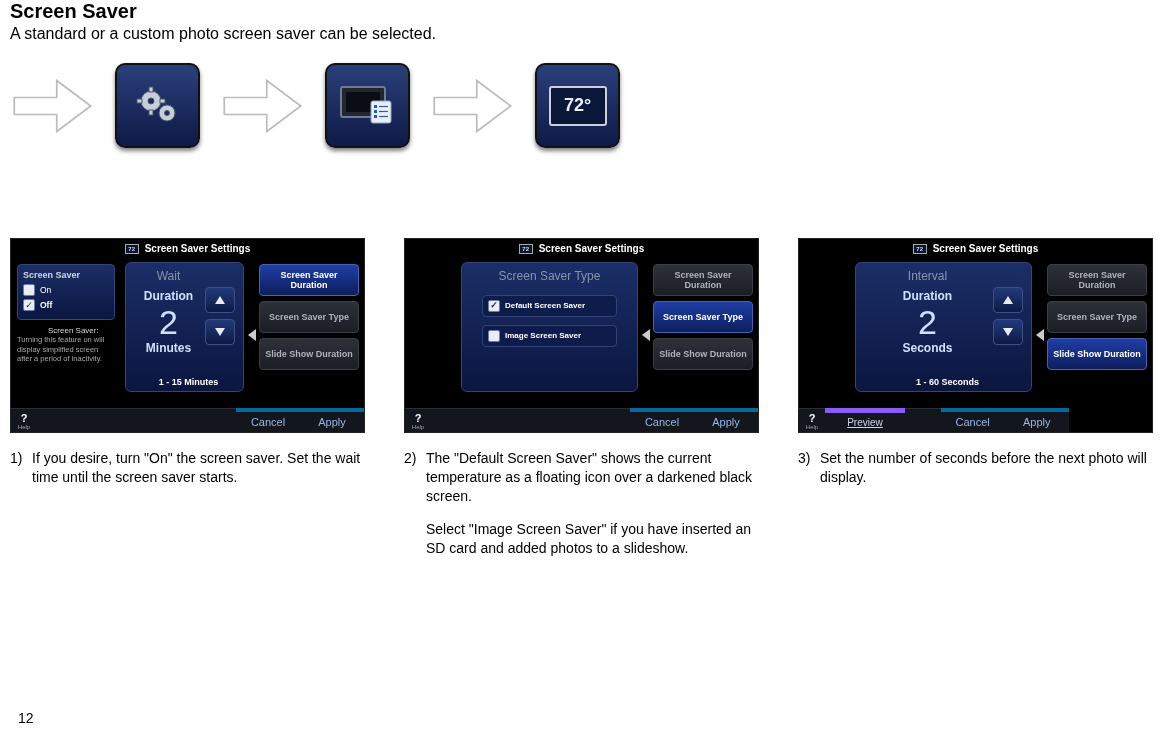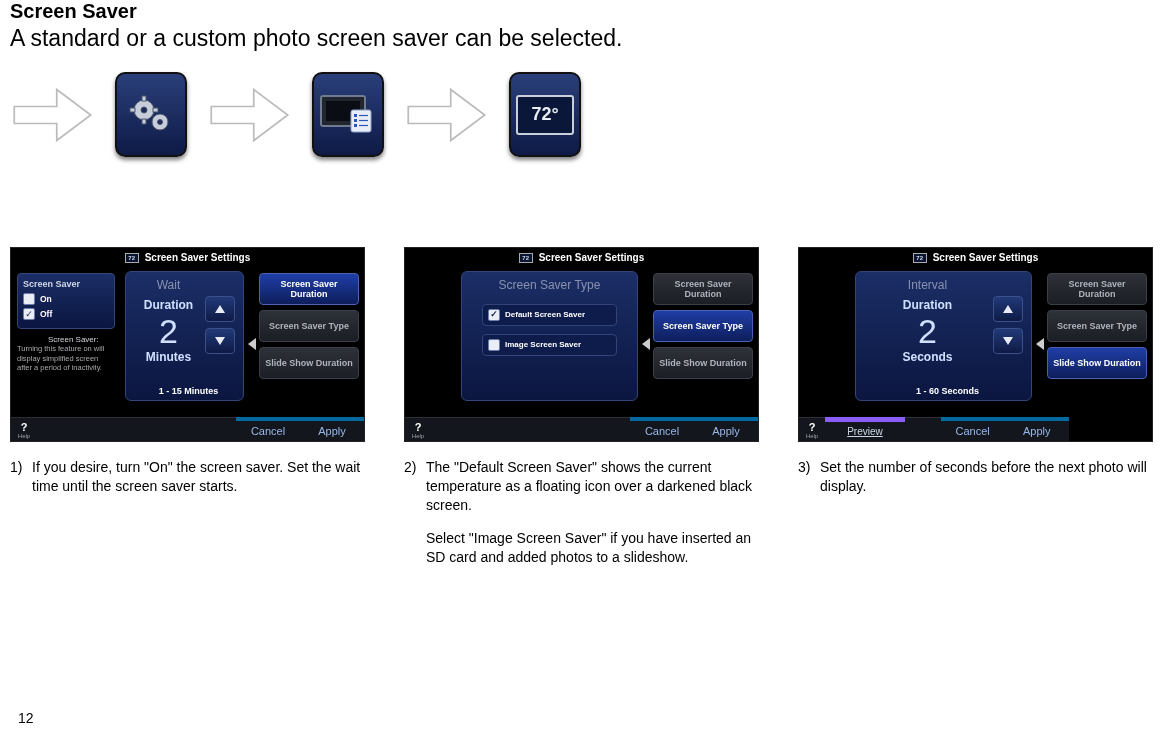--- a/index.html
+++ b/index.html
@@ -1,23 +1,23 @@
 <!DOCTYPE html>
 <html><head>
 <meta charset="utf-8">
 <style>
 * { margin:0; padding:0; box-sizing:border-box; }
 body { font-family: Helvetica, Arial, sans-serif; width:1163px; background:#fff; color:#000; padding:0 10px; }
 .title { font-size:20px; font-weight:bold; }
-.subtitle { font-size:23px; margin-top:2px; margin-bottom:20px; }
+.subtitle { font-size:16px; margin-top:2px; margin-bottom:20px; }
 .nav-row { display:flex; align-items:center; gap:20px; }
 .menu-btn { width:170px; height:55px; background:linear-gradient(#182a5a,#0b153a); border:1px solid #000; border-radius:6px; display:flex; align-items:center; color:#fff; font-size:24px; padding:0 12px; box-shadow:0 2px 3px rgba(0,0,0,.5); }
 .menu-btn .mic { width:22px; height:26px; background:#d7dde6; border-radius:2px; margin-right:16px; position:relative; }
 .menu-btn .mic::after{content:""; position:absolute; inset:3px; border:1px solid #666; border-radius:1px;}
-.icon-box { width:72px; height:85px; border-radius:10px; background:linear-gradient(#2a3f7a,#0e1a46); border:2px solid #111; box-shadow:0 3px 4px rgba(0,0,0,.5); display:flex; align-items:center; justify-content:center; position:relative; }
+.icon-box { width:85px; height:85px; border-radius:10px; background:linear-gradient(#2a3f7a,#0e1a46); border:2px solid #111; box-shadow:0 3px 4px rgba(0,0,0,.5); display:flex; align-items:center; justify-content:center; position:relative; }
 .gears svg, .scr svg, .temp72 svg { display:block; }
 .temp-inner { width:58px; height:40px; background:#0b1738; border:2px solid #c9d0dc; border-radius:3px; display:flex; align-items:center; justify-content:center; color:#e8ecf5; font-size:18px; font-weight:bold; }
 .arrow { width:85px; height:70px; fill:#fff; stroke:#bbb; stroke-width:2; }
 .panels { display:flex; justify-content:space-between; margin-top:90px; }
 .col { width:355px; }
 .panel { width:355px; height:195px; background:#000; border:1px solid #222; position:relative; color:#fff; font-size:10px; overflow:hidden; }
 .panel-title { text-align:center; font-weight:bold; font-size:10px; margin-top:4px; }
 .panel-title .mini { display:inline-block; width:14px; height:10px; border:1px solid #aaa; background:#0a1533; vertical-align:middle; margin-right:6px; position:relative; }
 .panel-title .mini::after{content:"72"; position:absolute; inset:0; font-size:6px; color:#cfd6e6; display:flex; align-items:center; justify-content:center;}
 .panel-body { display:flex; height:150px; margin-top:6px; }
@@ -115,21 +115,21 @@
 
   <div class="col">
     <div class="panel">
       <div class="panel-title"><span class="mini"></span><span>Screen Saver Settings</span></div>
       <div class="panel-body">
         <div class="leftcol">
           <div class="mini-panel">
             <div class="mph">Screen Saver</div>
             <div class="opt">
                   <span class="box"></span>
-                  <span style="color:#fff;font-weight:bold">On</span>
+                  <span style="color:#fff;font-weight:normal">On</span>
                 </div>
             <div class="opt">
                   <span class="box">✓</span>
                   <span style="color:#fff;font-weight:bold">Off</span>
                 </div>
           </div>
           <div style="font-weight:normal;color:#d2d5da;font-size:8px;margin-left:31px;">Screen Saver:</div>
           <div style="font-size:7.5px;line-height:1.25;">Turning this feature on will display simplified screen after a period of inactivity.</div>
         </div>
         <div class="center">

